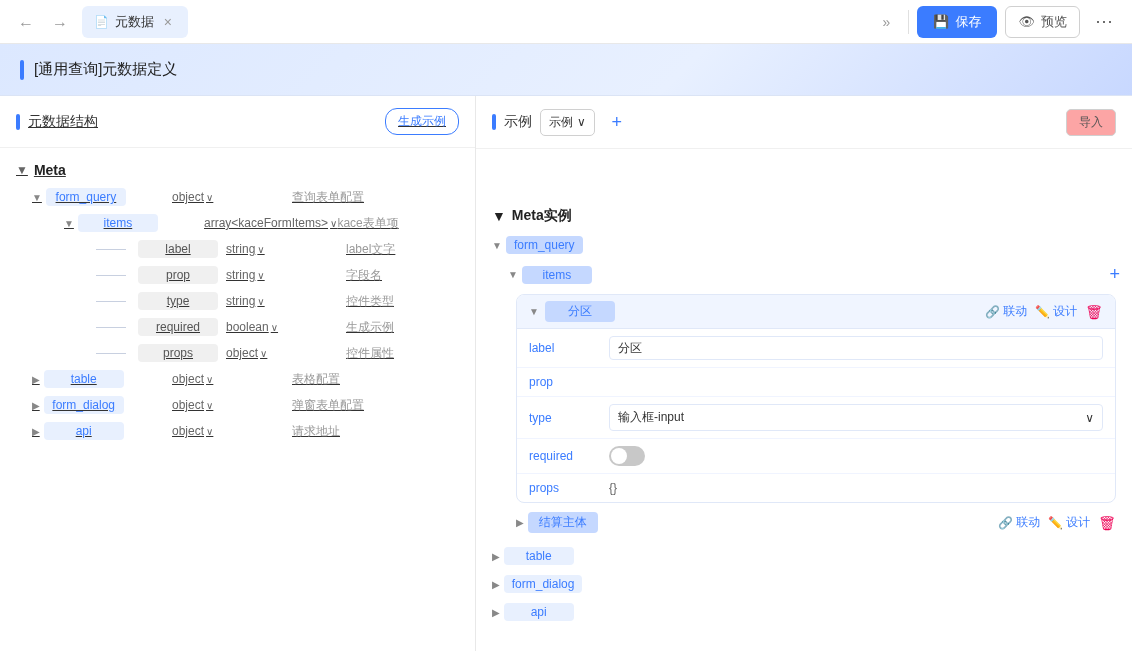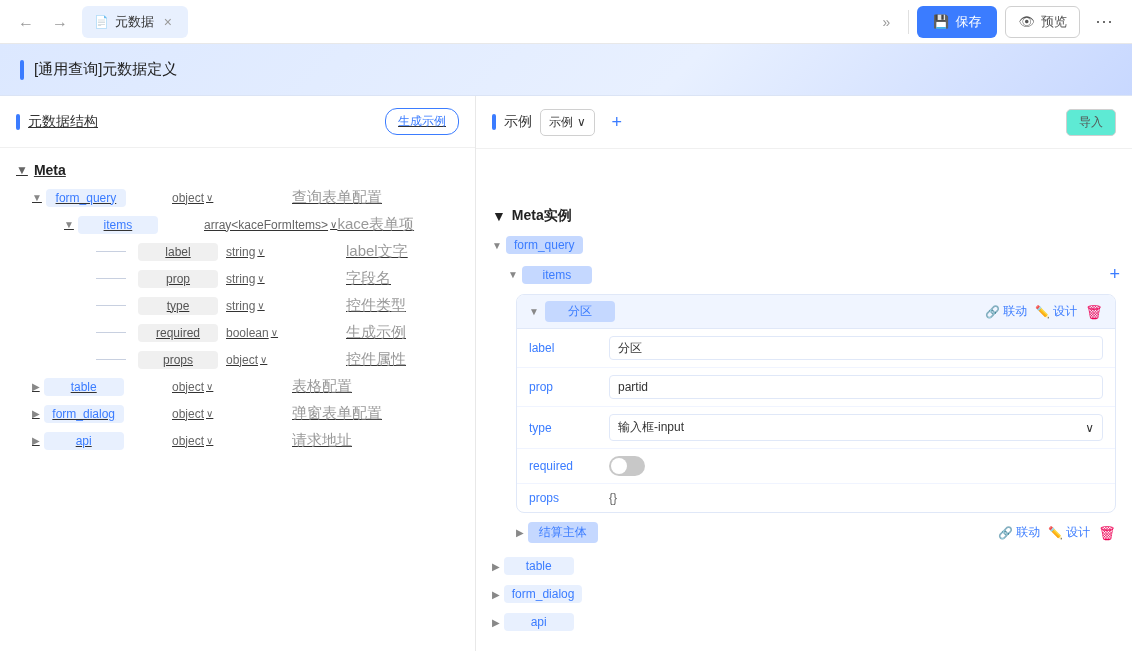--- a/index.html
+++ b/index.html
@@ -61,30 +61,30 @@
     .tree-indent-2 { padding-left: 64px; }
     .tree-indent-3 { padding-left: 96px; }
     .tree-row-name { min-width: 140px; display: flex; align-items: center; gap: 4px; }
     .name-badge {
       background: #e8f0fe; color: #3b7cff; border-radius: 4px;
       padding: 2px 8px; font-size: 12px; font-weight: 500; min-width: 80px; text-align: center;
     }
     .name-badge-gray { background: #f0f0f0; color: #555; }
     .tree-row-type { min-width: 120px; font-size: 12px; color: #666; display: flex; align-items: center; gap: 2px; }
     .tree-row-type .caret { font-size: 10px; }
-    .tree-row-desc { font-size: 15px; color: #999; }
+    .tree-row-desc { font-size: 12px; color: #999; }
 
     
     .right-panel { flex: 1; background: #fff; display: flex; flex-direction: column; overflow: hidden; gap: 44px; }
     .right-header { display: flex; align-items: center; justify-content: space-between; padding: 12px 16px; border-bottom: 1px solid #f0f0f0; }
     .right-header-left { display: flex; align-items: center; gap: 8px; }
     .right-panel-title { display: flex; align-items: center; gap: 8px; font-size: 14px; font-weight: 500; }
     .example-select { border: 1px solid #d0d0d0; border-radius: 5px; padding: 4px 8px; font-size: 12px; background: #fff; cursor: pointer; display: flex; align-items: center; gap: 4px; }
     .add-btn { width: 28px; height: 28px; background: transparent; border: none; color: #3b7cff; font-size: 18px; cursor: pointer; display: flex; align-items: center; justify-content: center; }
-    .import-btn { border: 1px solid #d0d0d0; background: #5eead4; color: #555; border-radius: 5px; padding: 4px 12px; cursor: pointer; font-size: 12px; }
+    .import-btn { border: 1px solid #d0d0d0; background: #fca5a5; color: #555; border-radius: 5px; padding: 4px 12px; cursor: pointer; font-size: 12px; }
 
     
     .right-tree { flex: 1; overflow-y: auto; padding: 8px 0; }
     .right-section-label { display: flex; align-items: center; gap: 6px; padding: 6px 16px; font-size: 14px; font-weight: 600; color: #222; }
     .r-tree-row { display: flex; align-items: center; padding: 4px 0; }
     .r-badge { background: #e8f0fe; color: #3b7cff; border-radius: 4px; padding: 2px 8px; font-size: 12px; font-weight: 500; min-width: 70px; text-align: center; }
     .r-badge-selected { background: #c5d8ff; }
 
     
     .detail-card {
@@ -323,21 +323,20 @@
             </div>
           </div>
 
           <div class="detail-field">
             <span class="field-label">label</span>
             <input class="field-input" type="text" value="分区" style="">
           </div>
 
           <div class="detail-field">
             <span class="field-label">prop</span>
-            <input class="field-input" type="text" value="partid" style="">
           </div>
 
           <div class="detail-field">
             <span class="field-label">type</span>
             <div class="field-input-select">
               <span>输入框-input</span>
               <span>∨</span>
             </div>
           </div>
 

